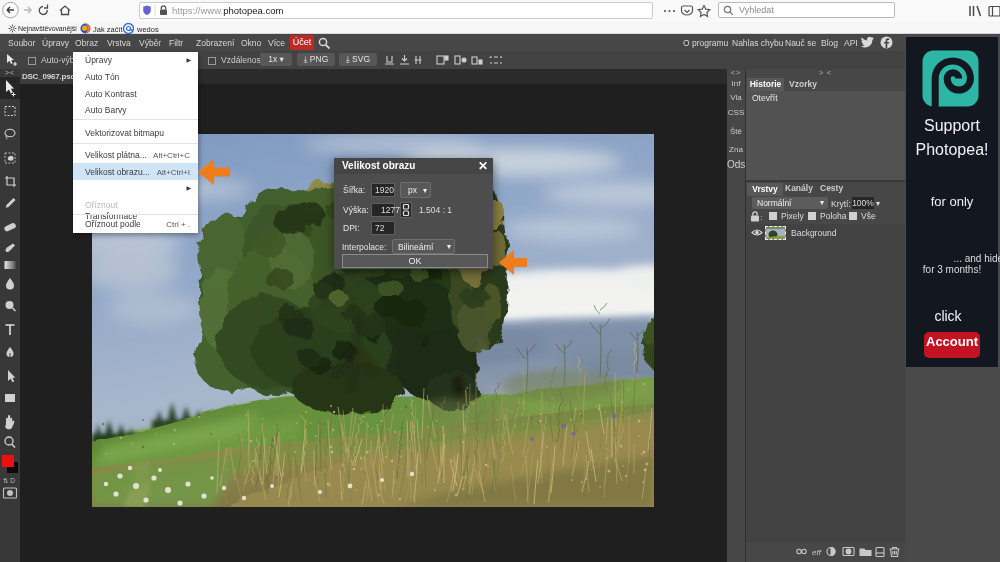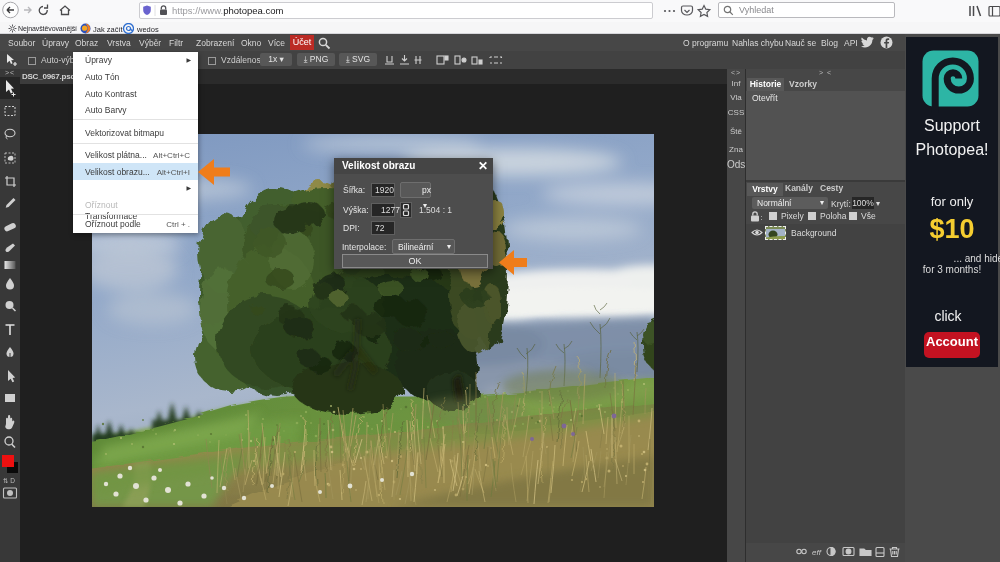--- a/index.html
+++ b/index.html
@@ -915,21 +915,20 @@
 
   <div class="abs" style="left:905px;top:34px;width:95px;height:528px;background:#4a4a4a;"></div>
   <div class="abs" style="left:906px;top:37px;width:92px;height:330px;background:#131720;"></div>
   <svg class="abs" style="left:922px;top:50px;" width="57" height="64" viewBox="0 0 57 64">
     <rect x="0.5" y="0.5" width="56" height="56" rx="11" fill="#2db5a5"></rect>
     <path d="M13.2 63 L13.2 28.5 A17.6 17.6 0 1 1 48.4 28.5 A11.6 11.6 0 1 1 25.2 28.5 A5.8 5.8 0 1 1 36.8 28.5" fill="none" stroke="#131720" stroke-width="7"></path>
   </svg>
   <div class="abs" style="left:906px;top:117px;width:92px;text-align:center;font-size:16px;color:#f2f2f2;">Support</div>
   <div class="abs" style="left:906px;top:141px;width:92px;text-align:center;font-size:16px;color:#f2f2f2;">Photopea!</div>
   <div class="abs" style="left:906px;top:194px;width:92px;text-align:center;font-size:13px;color:#eee;">for only</div>
-  <div class="abs" style="left:906px;top:214px;width:92px;text-align:center;font-size:27px;font-weight:bold;color:#f5cd30;">$10</div>
   <div class="abs" style="left:906px;top:253px;width:116px;text-align:right;font-size:10px;color:#ddd;">... and hide ads</div>
   <div class="abs" style="left:906px;top:264px;width:92px;text-align:center;font-size:10px;color:#ddd;">for 3 months!</div>
   <div class="abs" style="left:906px;top:308px;width:84px;text-align:center;font-size:14px;color:#f2f2f2;">click</div>
   <div class="abs" style="left:924px;top:332px;width:56px;height:26px;background:#c31221;border-radius:5px;color:#fff;font-size:13px;font-weight:bold;text-align:center;line-height:19px;">Account</div>
 
   <div class="abs" style="left:73px;top:52px;width:125px;height:181px;background:#fff;box-shadow:1px 2px 5px rgba(0,0,0,0.35);font-size:8.5px;color:#3a3a3a;">
     <span class="abs" style="left:12px;top:3px;">Úpravy</span>
       <span class="abs" style="right:7px;top:4px;font-size:6px;">▶</span>
     <span class="abs" style="left:12px;top:20px;">Auto Tón</span>
     <span class="abs" style="left:12px;top:37px;">Auto Kontrast</span>
@@ -949,21 +948,21 @@
     <span class="abs" style="left:12px;top:167px;">Oříznout podle</span>
       <span class="abs" style="right:8px;top:168px;font-size:8px;color:#555;">Ctrl + .</span>
   </div>
 
   <div class="abs" style="left:334px;top:158px;width:159px;height:111px;background:#4d4d4d;box-shadow:0 3px 10px rgba(0,0,0,0.5);">
     <div class="abs" style="left:0;top:0;width:159px;height:16px;background:#454545;"></div>
     <div class="abs" style="left:8px;top:2px;font-size:10px;font-weight:bold;color:#fff;">Velikost obrazu</div>
     <div class="abs" style="left:144px;top:1px;font-size:12px;font-weight:bold;color:#fff;">✕</div>
     <div class="abs" style="left:9px;top:27px;font-size:8.5px;color:#e5e5e5;">Šířka:</div>
     <div class="abs" style="left:37px;top:25px;width:24px;height:14px;background:#262626;border:1px solid #5f5f5f;font-size:8.5px;color:#ddd;line-height:13px;padding-left:3px;">1920</div>
-    <div class="abs" style="left:66px;top:24px;width:31px;height:16px;background:#585858;border:1px solid #6e6e6e;border-radius:2px;font-size:8.5px;color:#eee;line-height:15px;padding-left:21px;">px <span style="float:right;margin-right:3px;font-size:8px;">▾</span></div>
+    <div class="abs" style="left:66px;top:24px;width:31px;height:16px;background:#585858;border:1px solid #6e6e6e;border-radius:2px;font-size:8.5px;color:#eee;line-height:15px;padding-left:7px;">px <span style="float:right;margin-right:3px;font-size:8px;">▾</span></div>
     <div class="abs" style="left:9px;top:47px;font-size:8.5px;color:#e5e5e5;">Výška:</div>
     <div class="abs" style="left:37px;top:45px;width:24px;height:14px;background:#262626;border:1px solid #5f5f5f;font-size:8.5px;color:#ddd;line-height:13px;padding-left:9px;">1277</div>
     <div class="abs" style="left:66px;top:44px;width:12px;height:16px;background:#2a2a2a;border:1px solid #5f5f5f;"></div>
     <svg class="abs" style="left:68px;top:46px;" width="8" height="12" viewBox="0 0 8 12">
       <rect x="1.5" y="0.5" width="5" height="4.5" rx="1" fill="none" stroke="#ddd" stroke-width="1.2"></rect>
       <rect x="1.5" y="7" width="5" height="4.5" rx="1" fill="none" stroke="#ddd" stroke-width="1.2"></rect>
     </svg>
     <div class="abs" style="left:85px;top:47px;font-size:8.5px;color:#ddd;">1.504 : 1</div>
     <div class="abs" style="left:9px;top:65px;font-size:8.5px;color:#e5e5e5;">DPI:</div>
     <div class="abs" style="left:37px;top:63px;width:24px;height:14px;background:#262626;border:1px solid #5f5f5f;font-size:8.5px;color:#ddd;line-height:13px;padding-left:3px;">72</div>

